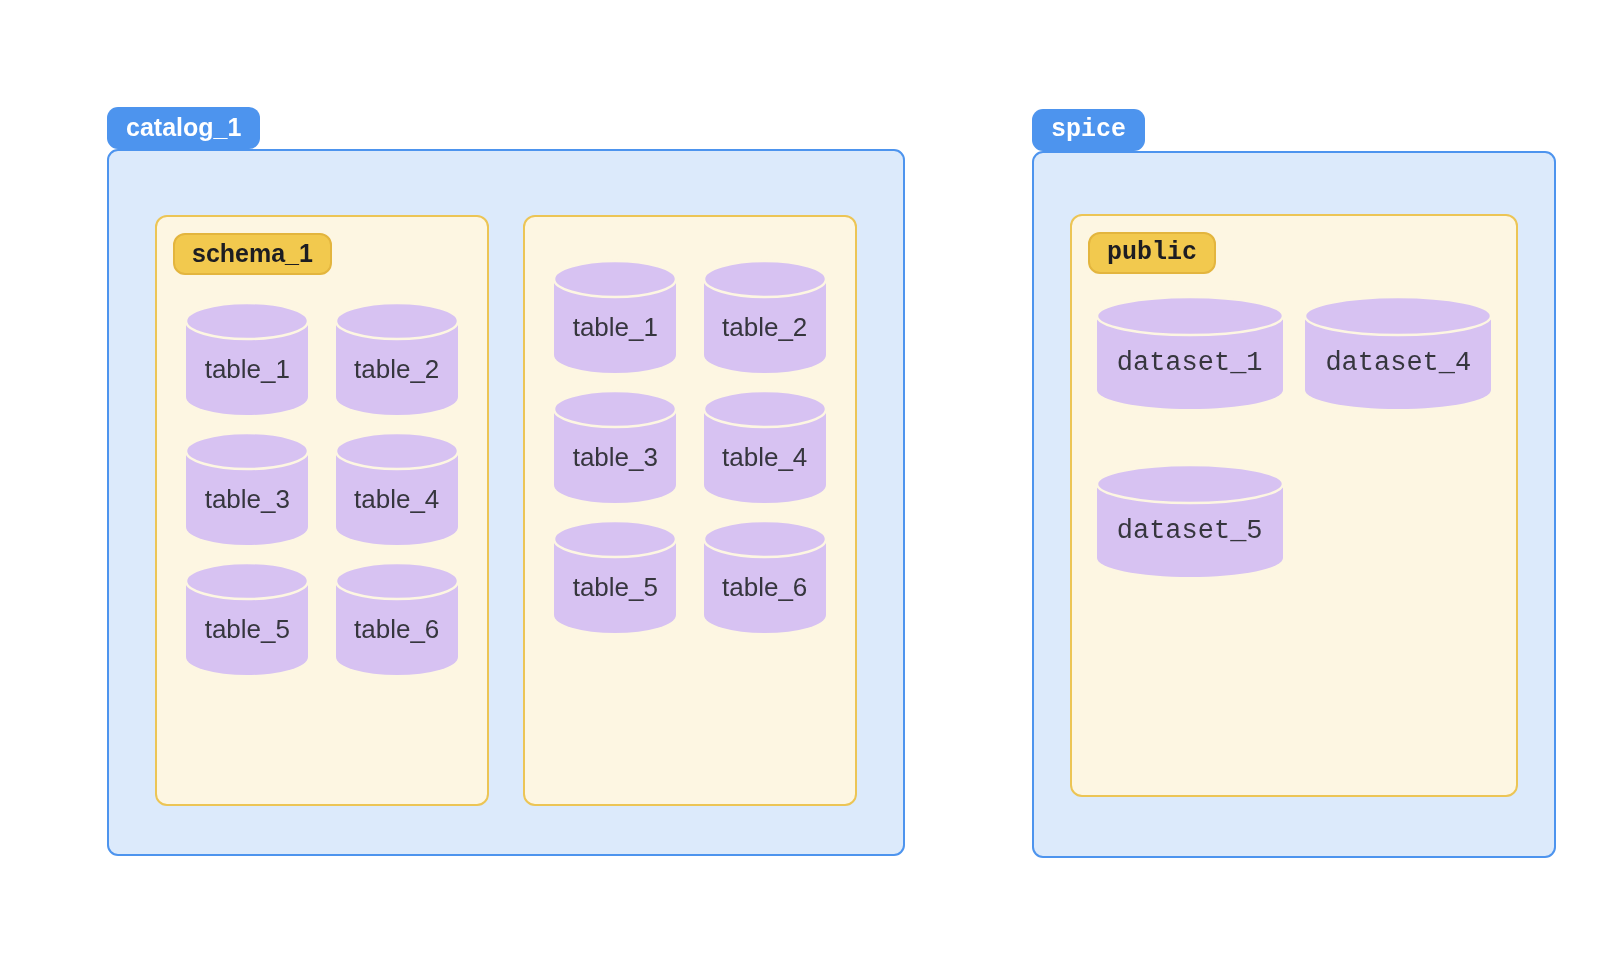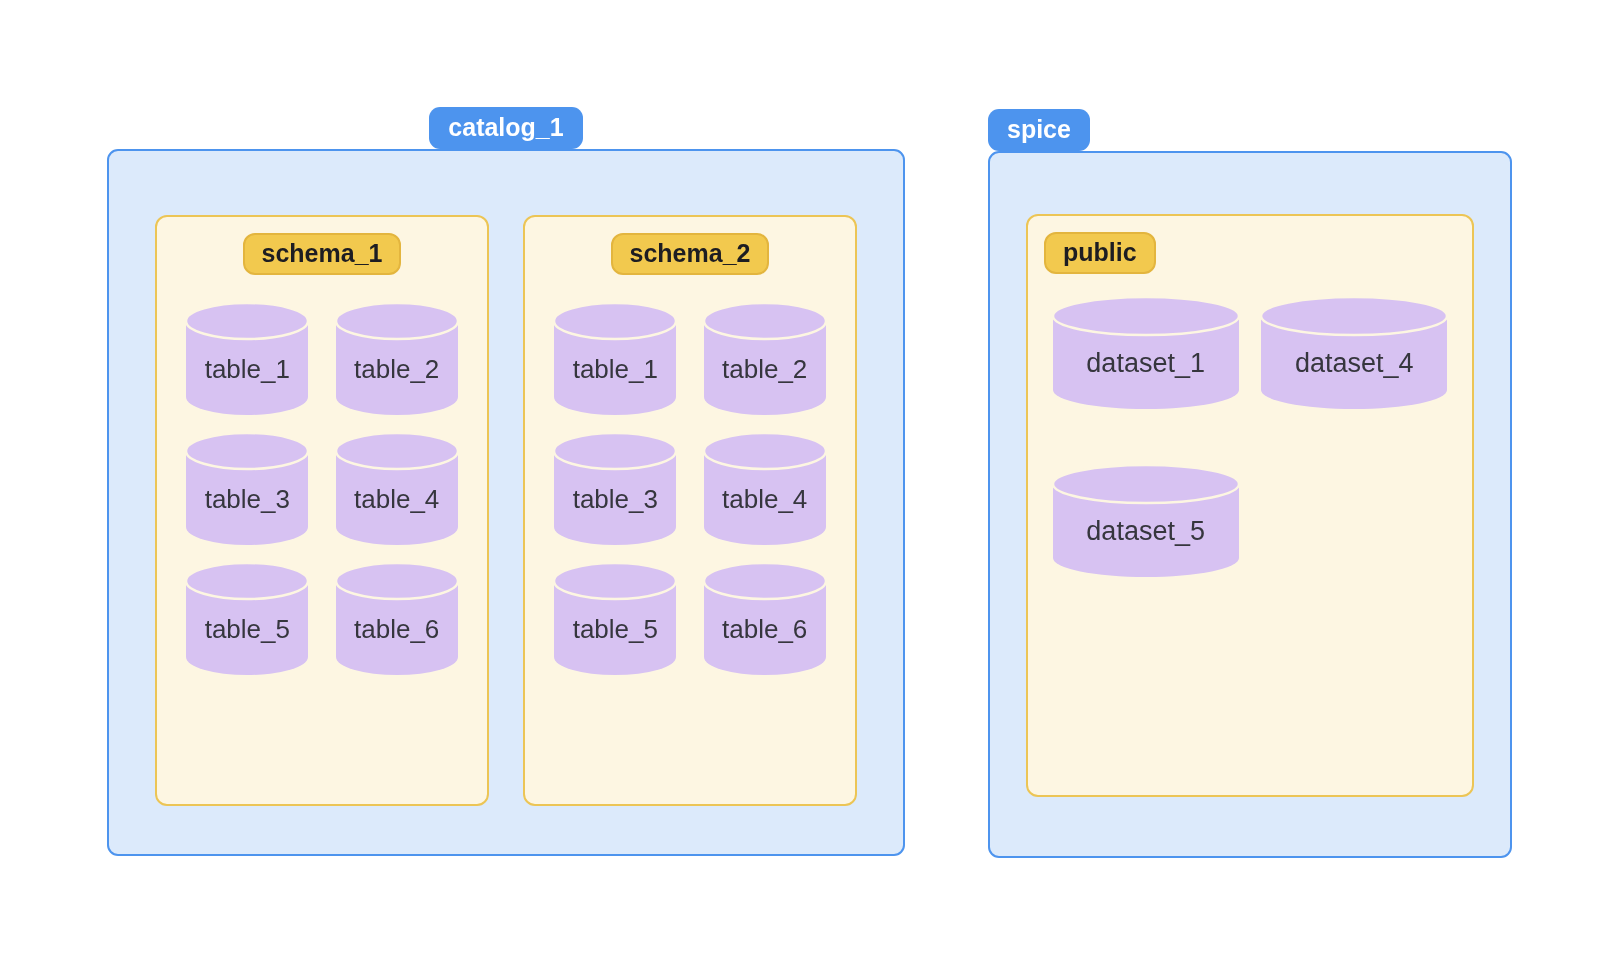--- a/index.html
+++ b/index.html
@@ -17,22 +17,22 @@
   }
   * { margin: 0; padding: 0; box-sizing: border-box; }
   html, body { background: var(--canvas_bg); }
   body {
     width: 1614px; height: 976px;
     position: relative;
     overflow: hidden;
     font-family: "Liberation Sans", sans-serif;
   }
   .group { position: absolute; }
-  #group-catalog { left: 107px; top: 107px; width: 798px; text-align: center; }
-  #group-spice   { left: 988px; top: 109px; width: 524px; }
+  #group-catalog { left: 107px; top: 107px; width: 798px; }
+  #group-spice   { left: 1032px; top: 109px; width: 524px; font-family: Liberation Mono, monospace; }
 
   .pill {
     display: inline-block;
     font-weight: bold;
     line-height: 1;
     border-radius: 11px;
   }
   .pill-blue {
     background: var(--blue);
     color: var(--badge_text_light);
@@ -141,21 +141,20 @@
           <svg viewBox="0 0 126 118" width="126" height="118">
               <path d="M2 20 V96 a61 18 0 0 0 122 0 V20 Z"></path>
               <ellipse cx="63" cy="20" rx="61" ry="18"></ellipse>
             </svg>
           <span class="cyl-label">table_6</span>
         </div>
       </div>
     </div>
 
     <div class="box-cream">
-      <div class="pill pill-yellow">schema_2</div>
       <div class="cyl-grid">
         <div class="cyl">
           <svg viewBox="0 0 126 118" width="126" height="118">
               <path d="M2 20 V96 a61 18 0 0 0 122 0 V20 Z"></path>
               <ellipse cx="63" cy="20" rx="61" ry="18"></ellipse>
             </svg>
           <span class="cyl-label">table_1</span>
         </div>
         <div class="cyl">
           <svg viewBox="0 0 126 118" width="126" height="118">

